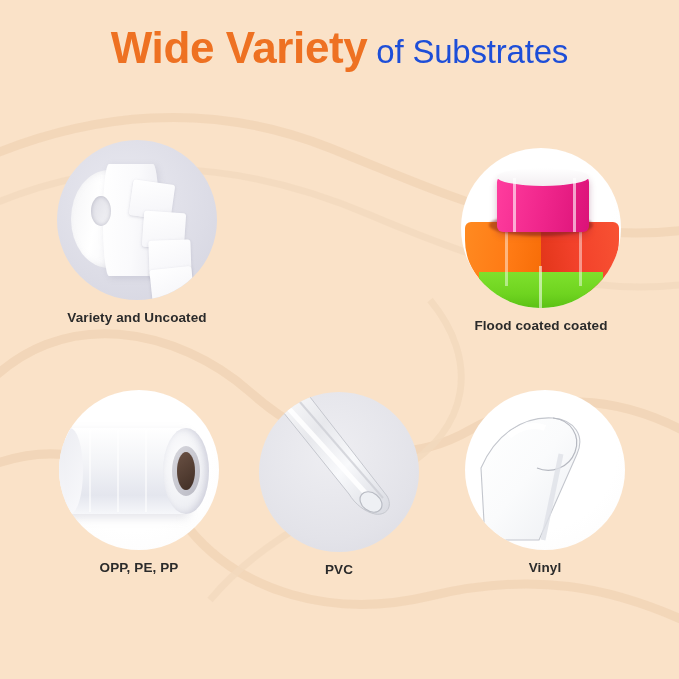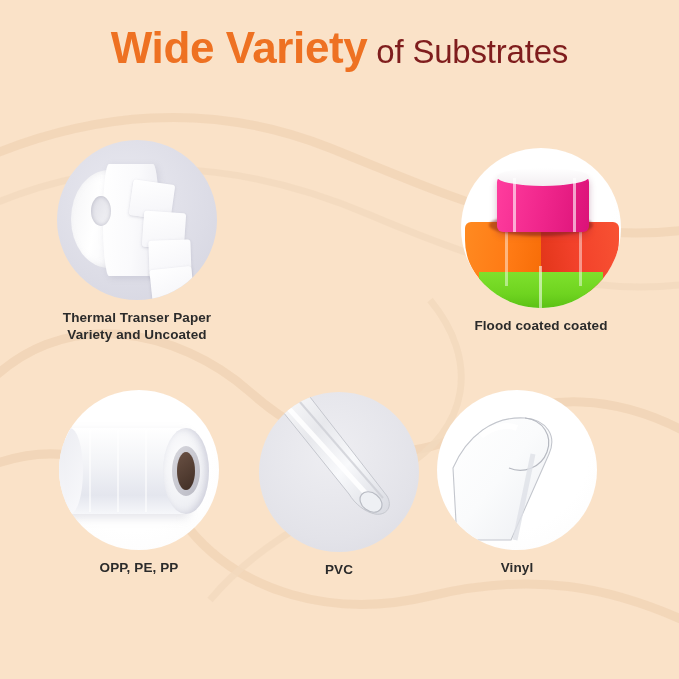--- a/index.html
+++ b/index.html
@@ -42,21 +42,21 @@
   }
   .title-strong {
     font-size: 44px;
     font-weight: bold;
     color: #EE7122;
     letter-spacing: -0.4px;
   }
   .title-light {
     font-size: 33px;
     font-weight: normal;
-    color: #7f1d1d;
+    color: #1d4ed8;
     letter-spacing: -0.2px;
   }
 
   
   .item {
     position: absolute;
     width: 226px;
     text-align: center;
   }
   .circle {
@@ -317,21 +317,20 @@
     <div class="circle bg-gray">
       <div class="roll-core"></div>
       <div class="roll-body"></div>
       <div class="roll-hole"></div>
       <div class="lbl lbl1"></div>
       <div class="lbl lbl2"></div>
       <div class="lbl lbl3"></div>
       <div class="lbl lbl4"></div>
     </div>
     <div class="caption">
-      <div>Thermal Transer Paper</div>
       <div>Variety and Uncoated</div>
     </div>
   </div>
 
 
   <div class="item" style="left:428px; top:148px;">
     <div class="circle bg-white">
       <div class="fl-wrap">
         <div class="fl-orange"></div>
         <div class="fl-red"></div>
@@ -382,21 +381,21 @@
         <path d="M22,8 L120,116" stroke="#ffffff" stroke-width="5" opacity="0.85" fill="none"></path>
         <path d="M34,2 L124,106" stroke="#c9cbd2" stroke-width="2" opacity="0.7" fill="none"></path>
         <ellipse cx="112" cy="110" rx="12" ry="9" transform="rotate(38 112 110)" fill="#eef0f4" stroke="#b9bcc4" stroke-width="1.2"></ellipse>
       </svg>
     </div>
     <div class="caption">
       <div>PVC</div>
     </div>
   </div>
 
-  <div class="item" style="left:404px; top:390px;">
+  <div class="item" style="left:432px; top:390px;">
     <div class="circle bg-white">
       <svg class="vinyl-svg" viewBox="0 0 160 160" xmlns="http://www.w3.org/2000/svg">
         <defs>
           <linearGradient id="ving" x1="0" y1="0" x2="1" y2="1">
             <stop offset="0%" stop-color="#ffffff"></stop>
             <stop offset="48%" stop-color="#fafbfc"></stop>
             <stop offset="100%" stop-color="#eceef2"></stop>
           </linearGradient>
         </defs>
         <path d="M16,78 C30,46 56,26 88,28 C110,30 120,46 112,64 L74,150 L20,150 Z" fill="url(#ving)" stroke="#c3c6cd" stroke-width="1.1"></path>

